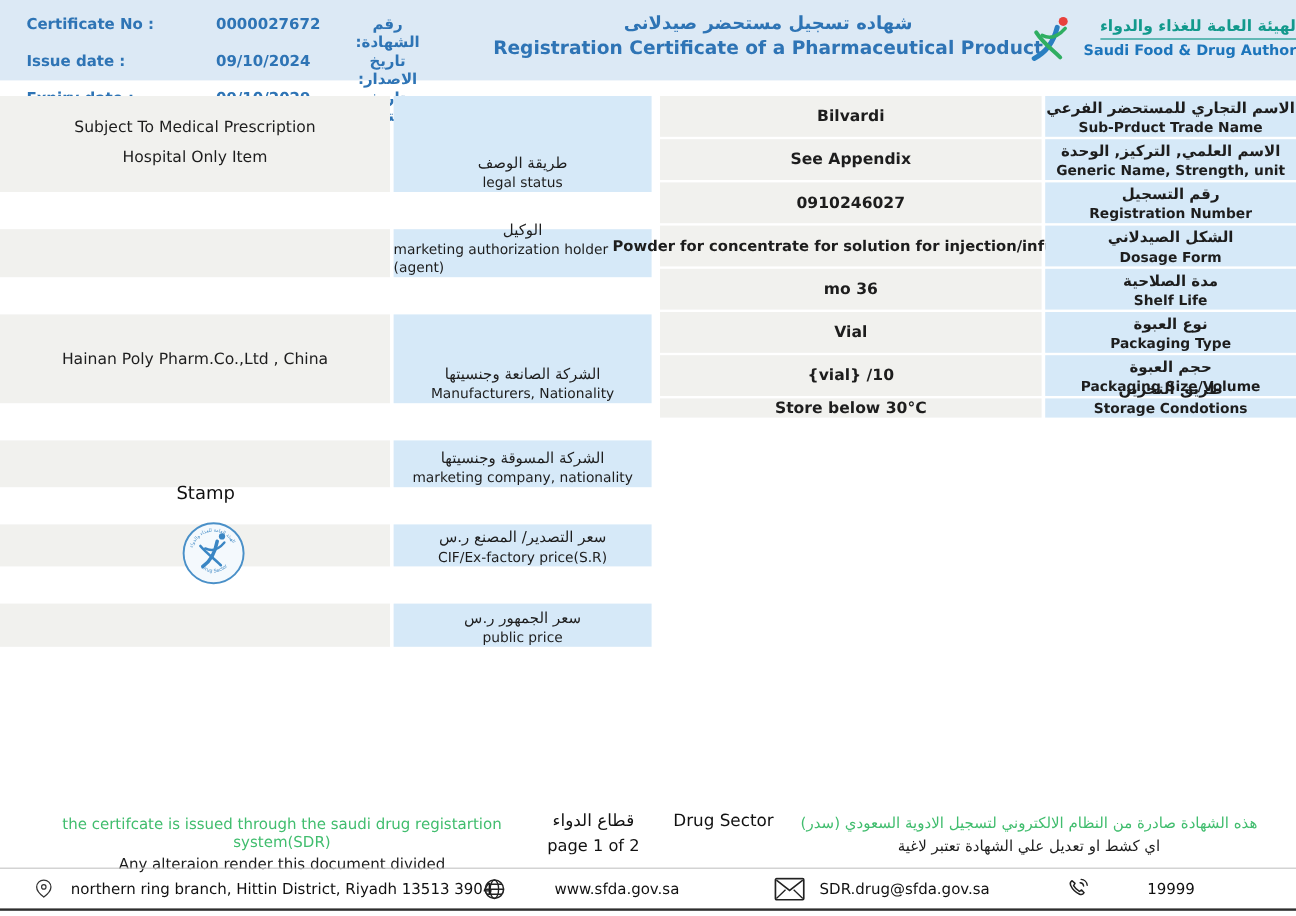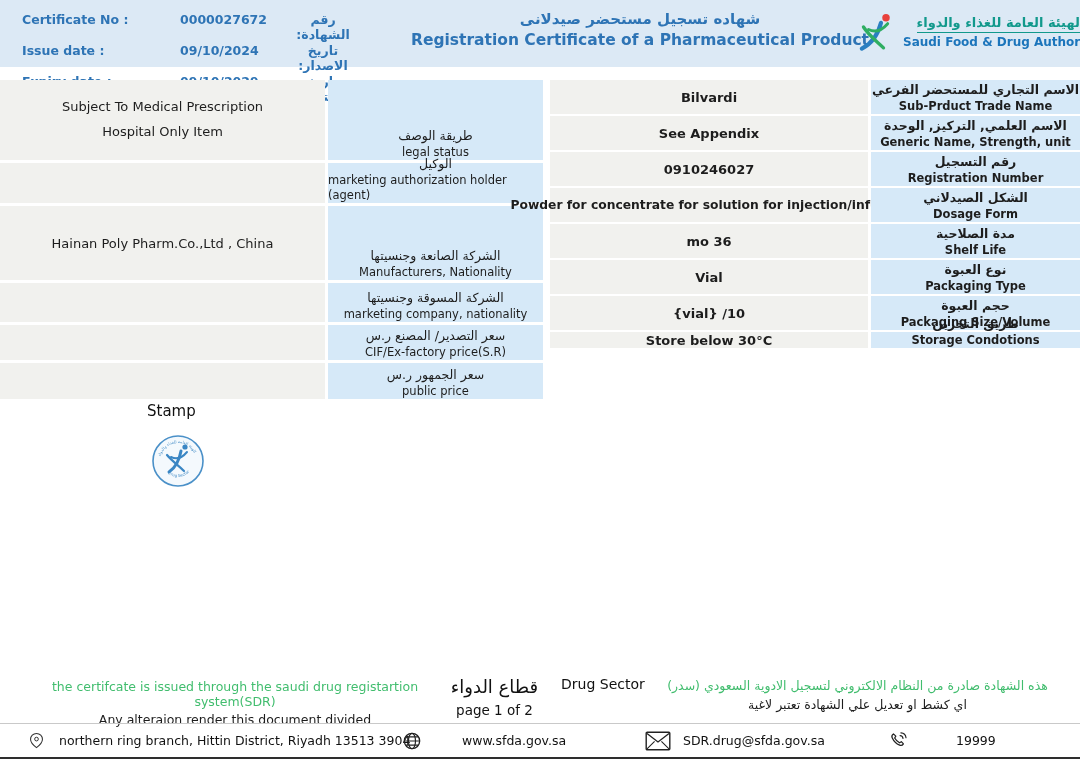--- a/index.html
+++ b/index.html
@@ -15,21 +15,21 @@
   .title-block { position:absolute; left:370px; top:10px; width:540px; text-align:center; color:#2e74b5; }
   .title-ar { font-size:15px; font-weight:bold; margin-bottom:3px; }
   .title-en { font-size:15.5px; font-weight:bold; }
   .logo { position:absolute; left:856px; top:11px; display:flex; align-items:center; gap:7px; }
   .logo-text { display:flex; flex-direction:column; align-items:center; }
   .logo-ar { color:#12998c; font-size:13px; font-weight:bold; border-bottom:1.5px solid #12998c; padding-bottom:2px; margin-bottom:2px; white-space:nowrap; }
   .logo-en { color:#1c75bb; font-size:12px; font-weight:bold; white-space:nowrap; }
 
   
   .half { position:absolute; display:flex; flex-direction:column; }
-  .half-left  { left:0;   top:80px; width:543px; }
+  .half-left  { left:0;   top:80px; width:543px;gap:28px; }
   .half-right { left:550px; top:80px; width:530px; }
   .trow { display:flex; }
   .half-left  .trow { margin-bottom:3px; }
   .half-right .trow { margin-bottom:2px;font-weight:bold; }
   .vcell { background:#f1f1ee; display:flex; flex-direction:column; align-items:center; justify-content:center;
            font-size:13px; color:#1d1d1d; text-align:center; white-space:nowrap; }
   .half-left  .vcell { width:325px; margin-right:3px; }
   .half-right .vcell { width:318px; margin-right:3px; }
   .vcell .vline { line-height:1.9; }
   .lcell { background:#d6e9f8; flex:1; display:flex; flex-direction:column; align-items:center; justify-content:flex-end; color:#1d1d1d; }
@@ -39,21 +39,21 @@
 
   
   .stamp-label { position:absolute; left:147px; top:402px; font-size:15px; color:#111; }
   .stamp-seal { position:absolute; left:151px; top:434px; width:54px; height:54px; }
 
   
   .note-left { position:absolute; left:15px; top:679px; width:440px; text-align:center; }
   .note-green-en { color:#41bd6e; font-size:12.5px; margin-bottom:3px; }
   .note-black-en { color:#1d1d1d; font-size:12.5px; }
   .sector-ar-block { position:absolute; left:437px; top:676px; width:115px; text-align:center; color:#111; }
-  .sector-ar { font-size:18px; margin-bottom:5px; }
+  .sector-ar { font-size:14px; margin-bottom:5px; }
   .page-num { font-size:13.5px; }
   .sector-en { position:absolute; left:561px; top:676px; font-size:14px; color:#111; }
   .note-right { position:absolute; left:645px; top:678px; width:425px; text-align:center; }
   .note-green-ar { color:#41bd6e; font-size:12.5px; margin-bottom:4px; }
   .note-black-ar { color:#1d1d1d; font-size:12.5px; }
 
   
   .contact-bar { position:absolute; left:0; top:723px; width:1080px; height:36px;
                  border-top:1px solid #c9c9c9; border-bottom:2.5px solid #2e2e2e;
                  display:flex; align-items:center; font-size:12.5px; color:#111; }

